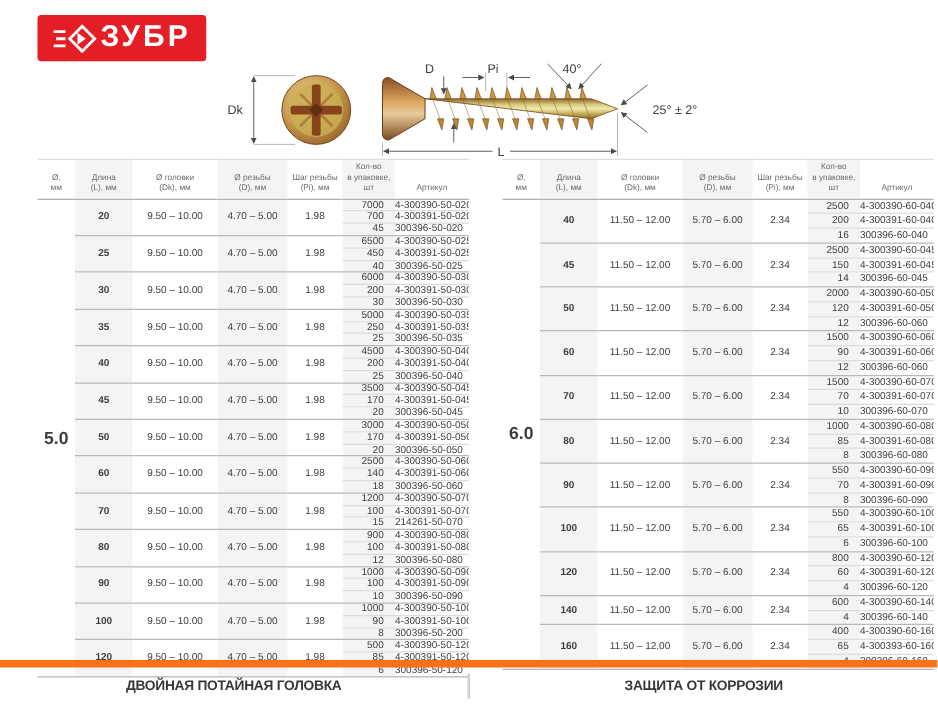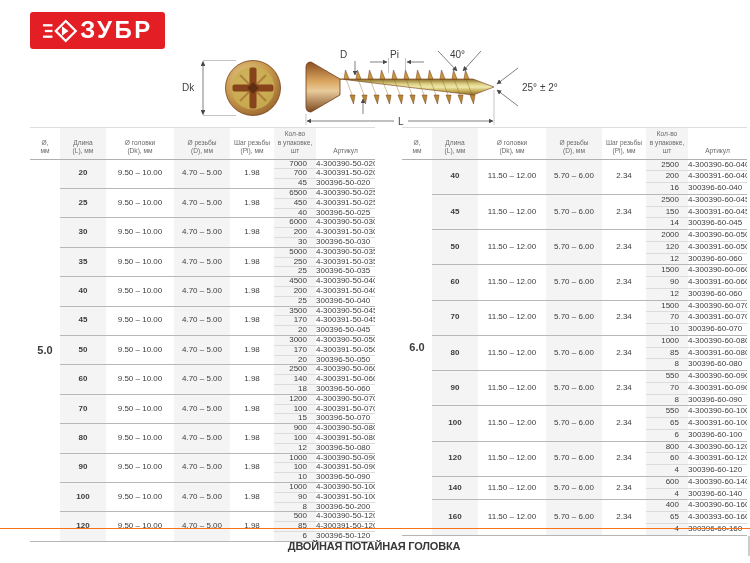--- a/index.html
+++ b/index.html
@@ -29,31 +29,31 @@
   .tbl-left  { left:30px; }
   .tbl-right { left:402px; }
   .spec-table col.stripe { background:#f4f4f4; }
   .spec-table th { font-weight:normal; font-size:6.6px; color:#6a6a6a;
                    text-align:center; vertical-align:bottom; padding:2px 0 3px 0;
                    line-height:1.3; border-bottom:1px solid #b0b0b0; height:25px; }
   .spec-table td { font-size:8px; line-height:1.1; padding:0; text-align:center;
                    vertical-align:middle; overflow:hidden; white-space:nowrap; }
   .tbl-left  tbody tr { height:9.64px; }
   .tbl-right tbody tr { height:11.75px; }
-  .spec-table td.dia { font-weight:bold; font-size:11px; }
+  .spec-table td.dia { font-weight:bold; font-size:14px; }
   .spec-table td.len { font-weight:bold; }
   .spec-table td.qty { text-align:right; padding-right:9px; }
   .spec-table td.sku { text-align:right; padding-right:5px; }
   .spec-table tr.sub td { border-top:1px solid #dcdcdc; }
   .spec-table tr.group-first td { border-top:1px solid #b8b8b8; }
   .spec-table tr.group-first td.dia { border-top:none; }
 
   
   .footer { position:absolute; left:0; top:528px; width:750px; height:35px;
-            border-top:1px solid #f97316; display:flex; align-items:center; }
+            border-top:6px solid #f97316; display:flex; align-items:center; }
   .feat { flex:1; text-align:center; font-weight:bold; font-size:11px;
           letter-spacing:-0.2px; color:#373737; }
   .vdiv { width:1px; height:20px; background:#ccc; }
 </style>
 </head>
 <body>
 
 <div class="page">
 
   <div class="logo">
@@ -372,21 +372,21 @@
           <td rowspan="3" class="rng">1.98</td>
           <td class="qty">1200</td>
           <td class="sku">4-300390-50-070</td>
         </tr>
         <tr class="sub">
           <td class="qty">100</td>
           <td class="sku">4-300391-50-070</td>
         </tr>
         <tr class="sub">
           <td class="qty">15</td>
-          <td class="sku">300396-50-070</td>
+          <td class="sku">214261-50-070</td>
         </tr>
         <tr class="group-first">
           <td rowspan="3" class="len">80</td>
           <td rowspan="3" class="rng">9.50 – 10.00</td>
           <td rowspan="3" class="rng">4.70 – 5.00</td>
           <td rowspan="3" class="rng">1.98</td>
           <td class="qty">900</td>
           <td class="sku">4-300390-50-080</td>
         </tr>
         <tr class="sub">
@@ -664,15 +664,16 @@
           <td class="qty">4</td>
           <td class="sku">300396-60-160</td>
         </tr>
       </tbody>
   </table>
 
   <div class="footer">
     <div class="feat">ДВОЙНАЯ ПОТАЙНАЯ ГОЛОВКА</div>
     <div class="vdiv"></div>
     <div class="vdiv"></div>
+    <div class="feat">ЗАЩИТА ОТ КОРРОЗИИ</div>
   </div>
 
 </div>
 
 </body></html>

